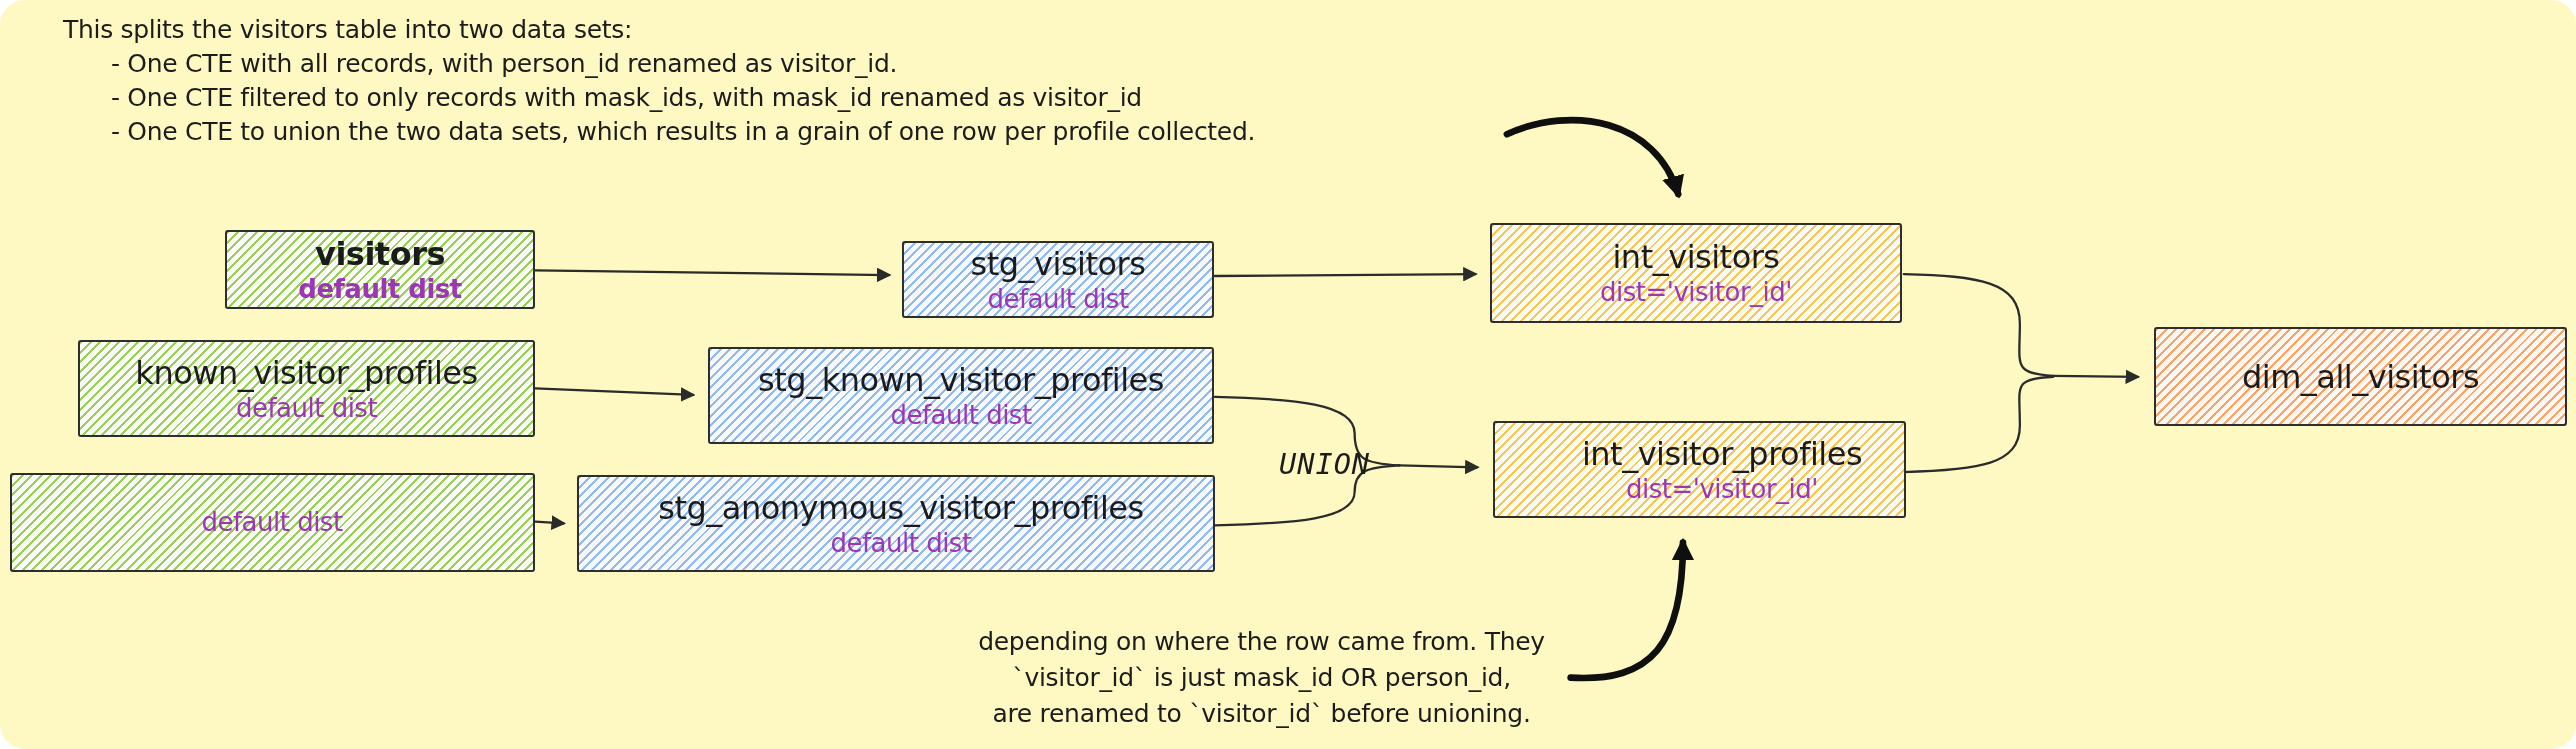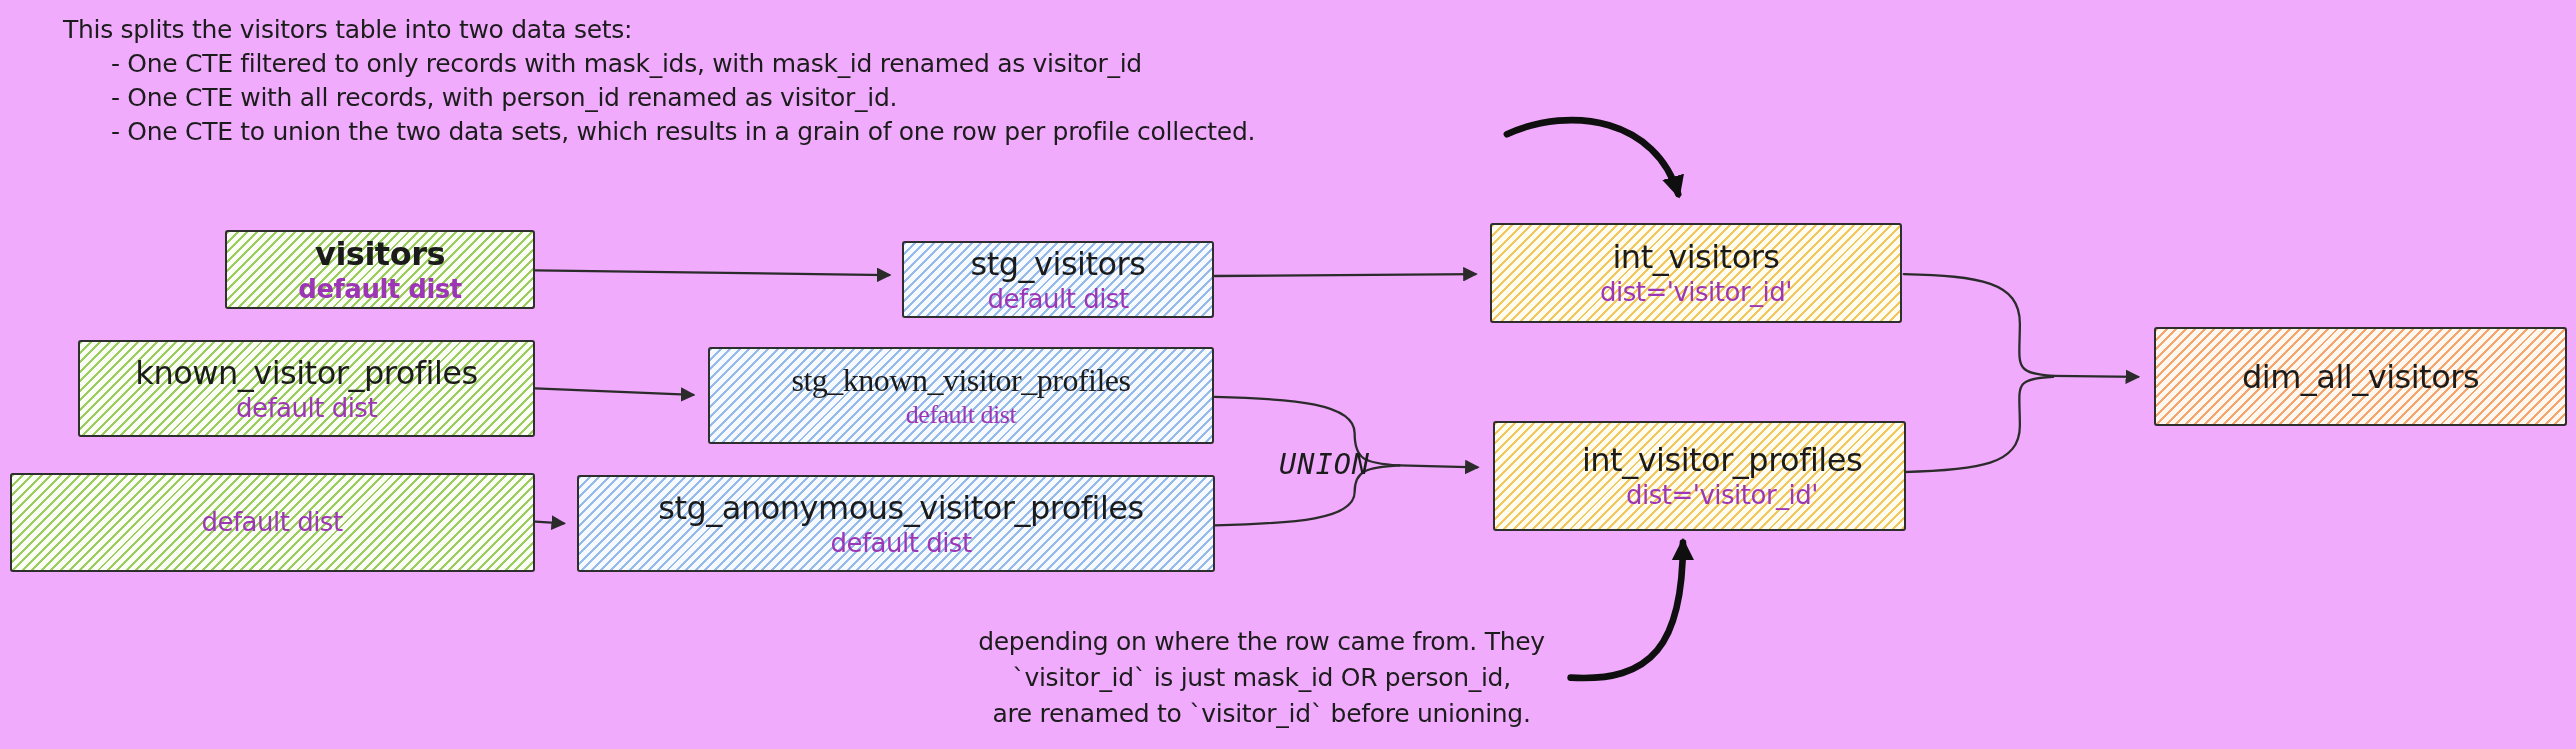--- a/index.html
+++ b/index.html
@@ -1,23 +1,24 @@
 <!DOCTYPE html>
 <html style="font-size:15.2px"><head>
 <meta charset="utf-8">
 <style>
   html, body { margin: 0; padding: 0; background: #ffffff; }
   .canvas {
     position: relative;
     width: 2576px;
     height: 749px;
-    background: #f0abfc;
+    background: #fef9c3;
     font-family: "DejaVu Sans", sans-serif;
     color: #1c1c1c;
     overflow: hidden;
+    border-radius: 25px;
   }
   .connector-layer {
     position: absolute;
     left: 0; top: 0;
     width: 2576px; height: 749px;
     pointer-events: none;
   }
   .connector-layer path.thin  { fill: none; stroke: #2b2b2b; stroke-width: 2.4; stroke-linecap: round; }
   .connector-layer path.thick { fill: none; stroke: #0f0f0f; stroke-width: 7;   stroke-linecap: round; }
 
@@ -133,22 +134,22 @@
     <path class="thin" d="M2000,288 C2080,290 2122,296 2122,340 C2122,384 2114,392 2157,395"></path>
     <path class="thin" d="M1999,496 C2080,494 2122,488 2122,447 C2122,405 2114,398 2157,396"></path>
     <path class="thin" d="M2157,395 L2246,396" marker-end="url(#ah)"></path>
 
     <path class="thick" d="M1583,141 C1652,110 1740,126 1763,204" marker-end="url(#ahb)"></path>
     <path class="thick" d="M1650,712 C1735,717 1768,678 1768,570" marker-end="url(#ahb)"></path>
   </svg>
 
   <div class="annotation" style="left:63px; top:13.3px;">
     <div>This splits the visitors table into two data sets:</div>
+    <div class="bullet-line">- One CTE with all records, with person_id renamed as visitor_id.</div>
     <div class="bullet-line">- One CTE filtered to only records with mask_ids, with mask_id renamed as visitor_id</div>
-    <div class="bullet-line">- One CTE with all records, with person_id renamed as visitor_id.</div>
     <div class="bullet-line">- One CTE to union the two data sets, which results in a grain of one row per profile collected.</div>
   </div>
 
   <div class="annotation-bottom">
     <div>depending on where the row came from. They</div>
     <div>`visitor_id` is just mask_id OR person_id,</div>
     <div>are renamed to `visitor_id` before unioning.</div>
   </div>
 
   <div class="union-label">UNION</div>
@@ -165,36 +166,36 @@
 
   <div class="node fill-green" style="left:9.5px; top:473px; width:525px; height:99px;">
     <div class="node-subtitle">default dist</div>
   </div>
 
   <div class="node fill-blue" style="left:902px; top:241px; width:312px; height:77px;">
     <div class="node-title">stg_visitors</div>
     <div class="node-subtitle">default dist</div>
   </div>
 
-  <div class="node fill-blue" style="left:708px; top:347px; width:506px; height:97px;font-family:Liberation Serif, serif;">
+  <div class="node fill-blue" style="left:708px; top:347px; width:506px; height:97px;">
     <div class="node-title">stg_known_visitor_profiles</div>
     <div class="node-subtitle">default dist</div>
   </div>
 
   <div class="node fill-blue" style="left:577px; top:475px; width:638px; height:97px;padding-left:10px;">
     <div class="node-title">stg_anonymous_visitor_profiles</div>
     <div class="node-subtitle">default dist</div>
   </div>
 
   <div class="node fill-yellow" style="left:1490px; top:223px; width:412px; height:100px;">
     <div class="node-title">int_visitors</div>
     <div class="node-subtitle">dist='visitor_id'</div>
   </div>
 
-  <div class="node fill-yellow" style="left:1493px; top:421px; width:413px; height:110px;padding-left:45px;">
+  <div class="node fill-yellow" style="left:1493px; top:421px; width:413px; height:97px;padding-left:45px;">
     <div class="node-title">int_visitor_profiles</div>
     <div class="node-subtitle">dist='visitor_id'</div>
   </div>
 
   <div class="node fill-orange" style="left:2154px; top:327px; width:413px; height:99px;">
     <div class="node-title">dim_all_visitors</div>
   </div>
 
 </div>
 

